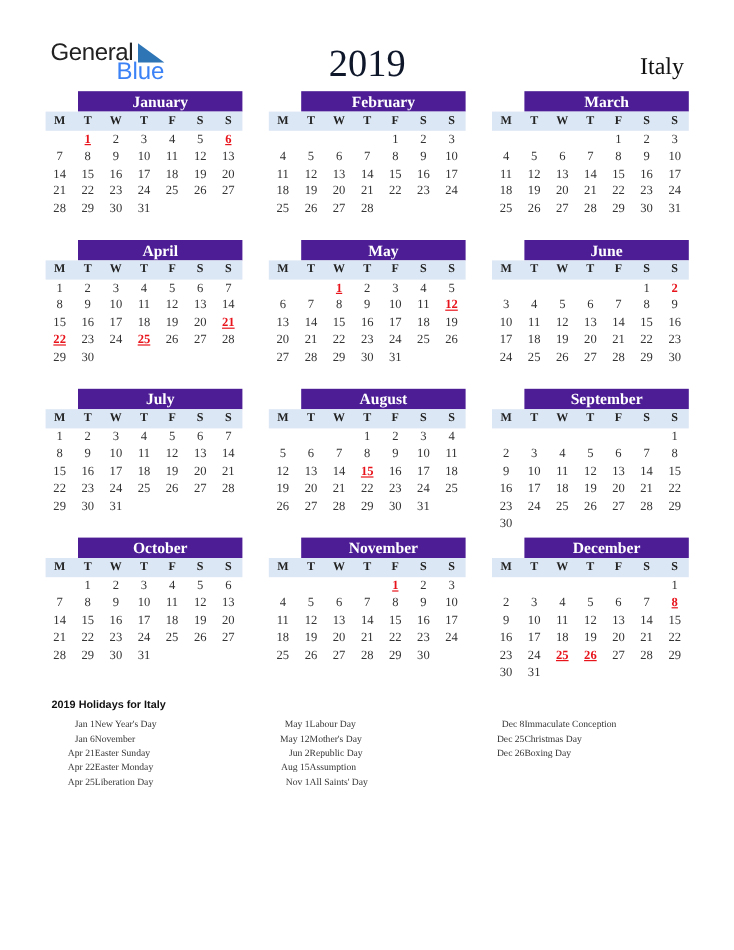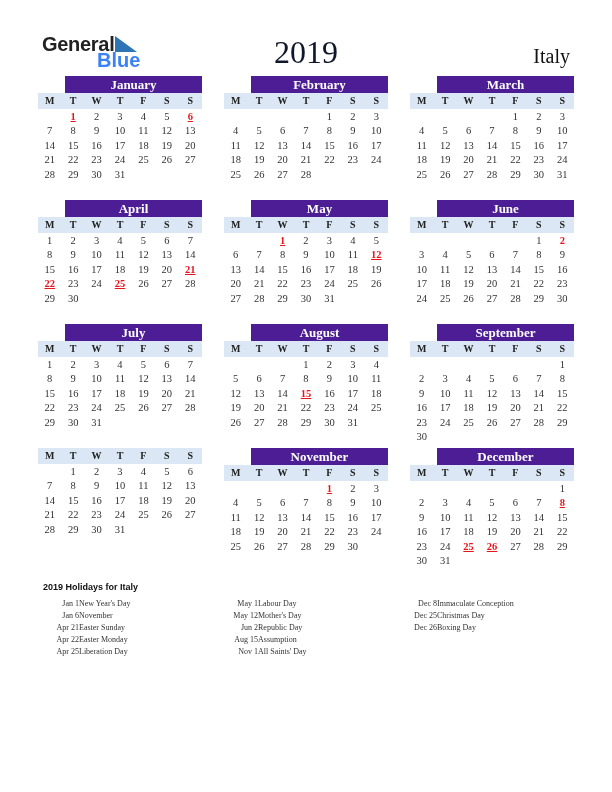--- a/index.html
+++ b/index.html
@@ -1,17 +1,17 @@
 <!DOCTYPE html>
 <html><head>
 <meta charset="utf-8">
 <style>
   html, body { margin: 0; padding: 0; background: #ffffff; }
   body { width: 612px; height: 792px; position: relative; overflow: hidden; font-family: "DejaVu Serif", serif; color: #333; }
-  .logo { position: absolute; left: 42px; top: 33px; width: 100px; height: 40px; font-weight: bold; }
+  .logo { position: absolute; left: 42px; top: 33px; width: 100px; height: 40px; }
   .logo .general { position: absolute; left: 0; top: 0; font-family: "Liberation Sans", sans-serif; font-size: 20px; color: #222; letter-spacing: -0.3px; }
   .logo .blue { position: absolute; left: 55px; top: 16px; font-family: "Liberation Sans", sans-serif; font-size: 20px; color: #3b82f6; }
   .logo .tri { position: absolute; left: 73px; top: 3px; width: 0; height: 0; border-left: 22px solid #2e75b6; border-top: 16px solid transparent; }
   .year { position: absolute; left: 0; width: 612px; top: 34px; text-align: center; font-family: "Liberation Serif", serif; font-size: 32px; color: #0f172a; }
   .country { position: absolute; right: 42px; top: 45px; font-family: "Liberation Serif", serif; font-size: 20px; color: #111; }
 
   .month { position: absolute; width: 164px; }
   .mhead { height: 17px; background: #4c1d95; color: #fff; text-align: center; font-family: "Liberation Serif", serif; font-weight: bold; font-size: 13px; line-height: 17px; margin-left: 27px; }
   .wk { display: flex; height: 16px; background: #dbe7f4; }
   .wk span { flex: 1; text-align: center; font-family: "Liberation Serif", serif; font-weight: bold; font-size: 10px; line-height: 16px; color: #222; }
@@ -455,20 +455,21 @@
         <span>24</span>
         <span>25</span>
         <span>26</span>
         <span>27</span>
         <span>28</span>
         <span>29</span>
         <span>30</span>
       </div>
     </div>
     <div class="month" style="left: 38px; top: 448px;">
+      <div class="mhead">October</div>
       <div class="wk">
         <span>M</span>
         <span>T</span>
         <span>W</span>
         <span>T</span>
         <span>F</span>
         <span>S</span>
         <span>S</span>
       </div>
       <div class="grid">

